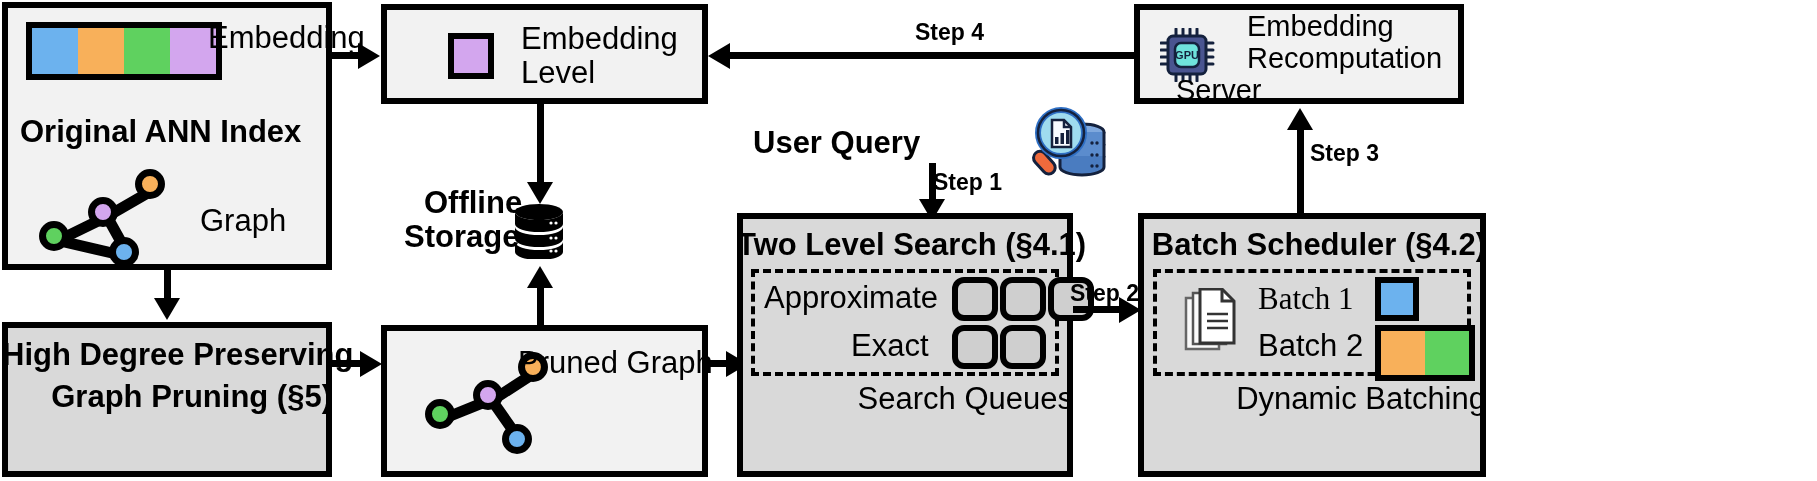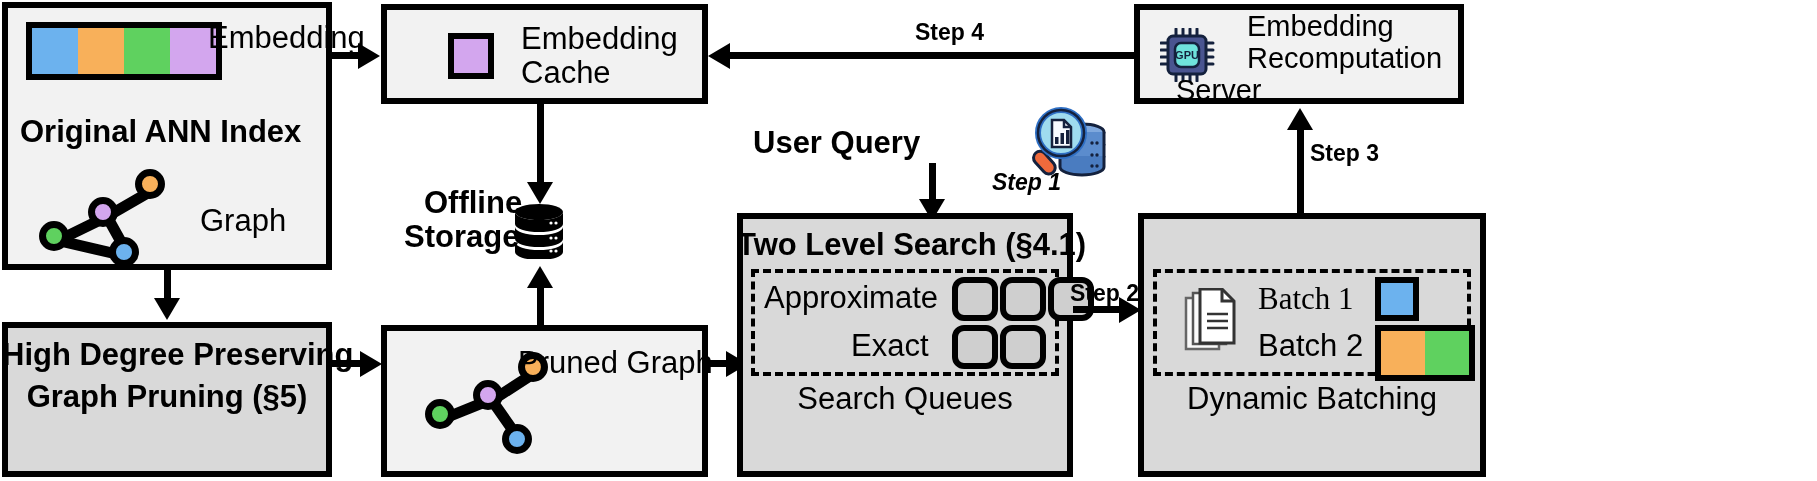--- a/index.html
+++ b/index.html
@@ -23,21 +23,21 @@
     background: #f2f2f2;
   }
   .box.shaded { background: #d9d9d9; }
 
   .lbl {
     position: absolute;
     color: #000;
     white-space: pre;
     line-height: 1.12;
   }
-  .ctr { text-align: center; }
+  .ctr { text-align: right; }
 
   
   .ln-h, .ln-v { position: absolute; background: #000; }
   .ln-h { height: 7px; }
   .ln-v { width: 7px; }
 
   .arrow { position: absolute; width: 0; height: 0; }
   .arrow.right { border-left: 22px solid #000; border-top: 13px solid transparent; border-bottom: 13px solid transparent; }
   .arrow.left  { border-right: 22px solid #000; border-top: 13px solid transparent; border-bottom: 13px solid transparent; }
   .arrow.down  { border-top: 22px solid #000; border-left: 13px solid transparent; border-right: 13px solid transparent; }
@@ -139,21 +139,21 @@
   <div class="lbl t-big b ctr" style="left:2px; top:338px; width:330px;">High Degree Preserving</div>
   <div class="lbl t-big b ctr" style="left:2px; top:380px; width:330px;">Graph Pruning (§5)</div>
 
   <div class="ln-h" style="left:332px; top:52px; width:28px;"></div>
   <div class="arrow right" style="left:358px; top:43px;"></div>
 
   <div class="box" style="left:381px; top:4px; width:327px; height:100px;">
   </div>
   <div class="chip-single" style="left:448px; top:33px; width:46px; height:46px; background:#d3a6ee;"></div>
   <div class="lbl t-big" style="left:521px; top:22px;">Embedding</div>
-  <div class="lbl t-big" style="left:521px; top:56px;">Cache</div>
+  <div class="lbl t-big" style="left:521px; top:56px;">Level</div>
 
   <div class="ln-v" style="left:537px; top:104px; height:82px;"></div>
   <div class="arrow down" style="left:527px; top:182px;"></div>
 
   <div class="lbl t-big b" style="left:424px; top:186px;">Offline</div>
   <div class="lbl t-big b" style="left:404px; top:220px;">Storage</div>
 
   <svg class="db" style="left:513px; top:203px;" width="52" height="56" viewBox="0 0 52 56">
     <ellipse cx="26" cy="9" rx="24" ry="8" fill="#000"></ellipse>
     <path d="M2 9 v12 a24 8 0 0 0 48 0 V9 a24 8 0 0 1 -48 0 z" fill="#000"></path>
@@ -215,21 +215,21 @@
 
     <path d="M24 14 h12 l7 7 v20 h-19 z" fill="#f7fbff" stroke="#14213d" stroke-width="2.5"></path>
     <path d="M36 14 v7 h7" fill="none" stroke="#14213d" stroke-width="2.5"></path>
     <rect x="27" y="31" width="3.5" height="7" fill="#14213d"></rect>
     <rect x="32.5" y="27" width="3.5" height="11" fill="#14213d"></rect>
     <rect x="38" y="24" width="3.5" height="14" fill="#14213d"></rect>
   </svg>
 
   <div class="ln-v" style="left:929px; top:163px; height:40px;"></div>
   <div class="arrow down" style="left:919px; top:199px;"></div>
-  <div class="step-lbl" style="left:992px; top:169px;font-style:italic;">Step 1</div>
+  <div class="step-lbl" style="left:933px; top:169px;">Step 1</div>
 
   <div class="box shaded" style="left:737px; top:213px; width:336px; height:264px;">
   </div>
   <div class="lbl t-big b ctr" style="left:737px; top:228px; width:336px;">Two Level Search (§4.1)</div>
 
   <div class="dashed" style="left:751px; top:269px; width:308px; height:107px;"></div>
 
   <div class="lbl t-big" style="left:764px; top:281px;">Approximate</div>
   <div class="slot-row" style="left:952px; top:277px;">
     <div class="slot"></div>
@@ -244,20 +244,21 @@
   </div>
 
   <div class="lbl t-big ctr" style="left:737px; top:382px; width:336px;">Search Queues</div>
 
   <div class="ln-h" style="left:1073px; top:306px; width:50px;"></div>
   <div class="arrow right" style="left:1119px; top:297px;"></div>
   <div class="step-lbl" style="left:1070px; top:280px;">Step 2</div>
 
   <div class="box shaded" style="left:1138px; top:213px; width:348px; height:264px;">
   </div>
+  <div class="lbl t-big b ctr" style="left:1138px; top:228px; width:348px;">Batch Scheduler (§4.2)</div>
 
   <div class="dashed" style="left:1153px; top:269px; width:318px; height:107px;"></div>
 
   <svg style="position:absolute; left:1183px; top:288px;" width="58" height="66" viewBox="0 0 58 66">
     <path d="M3 10 h22 l11 11 v40 h-33 z" fill="#fafafa" stroke="#666" stroke-width="2.5"></path>
     <path d="M10 5 h22 l11 11 v40 h-33 z" fill="#fafafa" stroke="#555" stroke-width="2.5"></path>
     <path d="M17 1 h22 l12 12 v42 h-34 z" fill="#ffffff" stroke="#333" stroke-width="3"></path>
     <path d="M39 1 v12 h12" fill="none" stroke="#333" stroke-width="3"></path>
     <line x1="24" y1="26" x2="45" y2="26" stroke="#333" stroke-width="2.5"></line>
     <line x1="24" y1="33" x2="45" y2="33" stroke="#333" stroke-width="2.5"></line>

